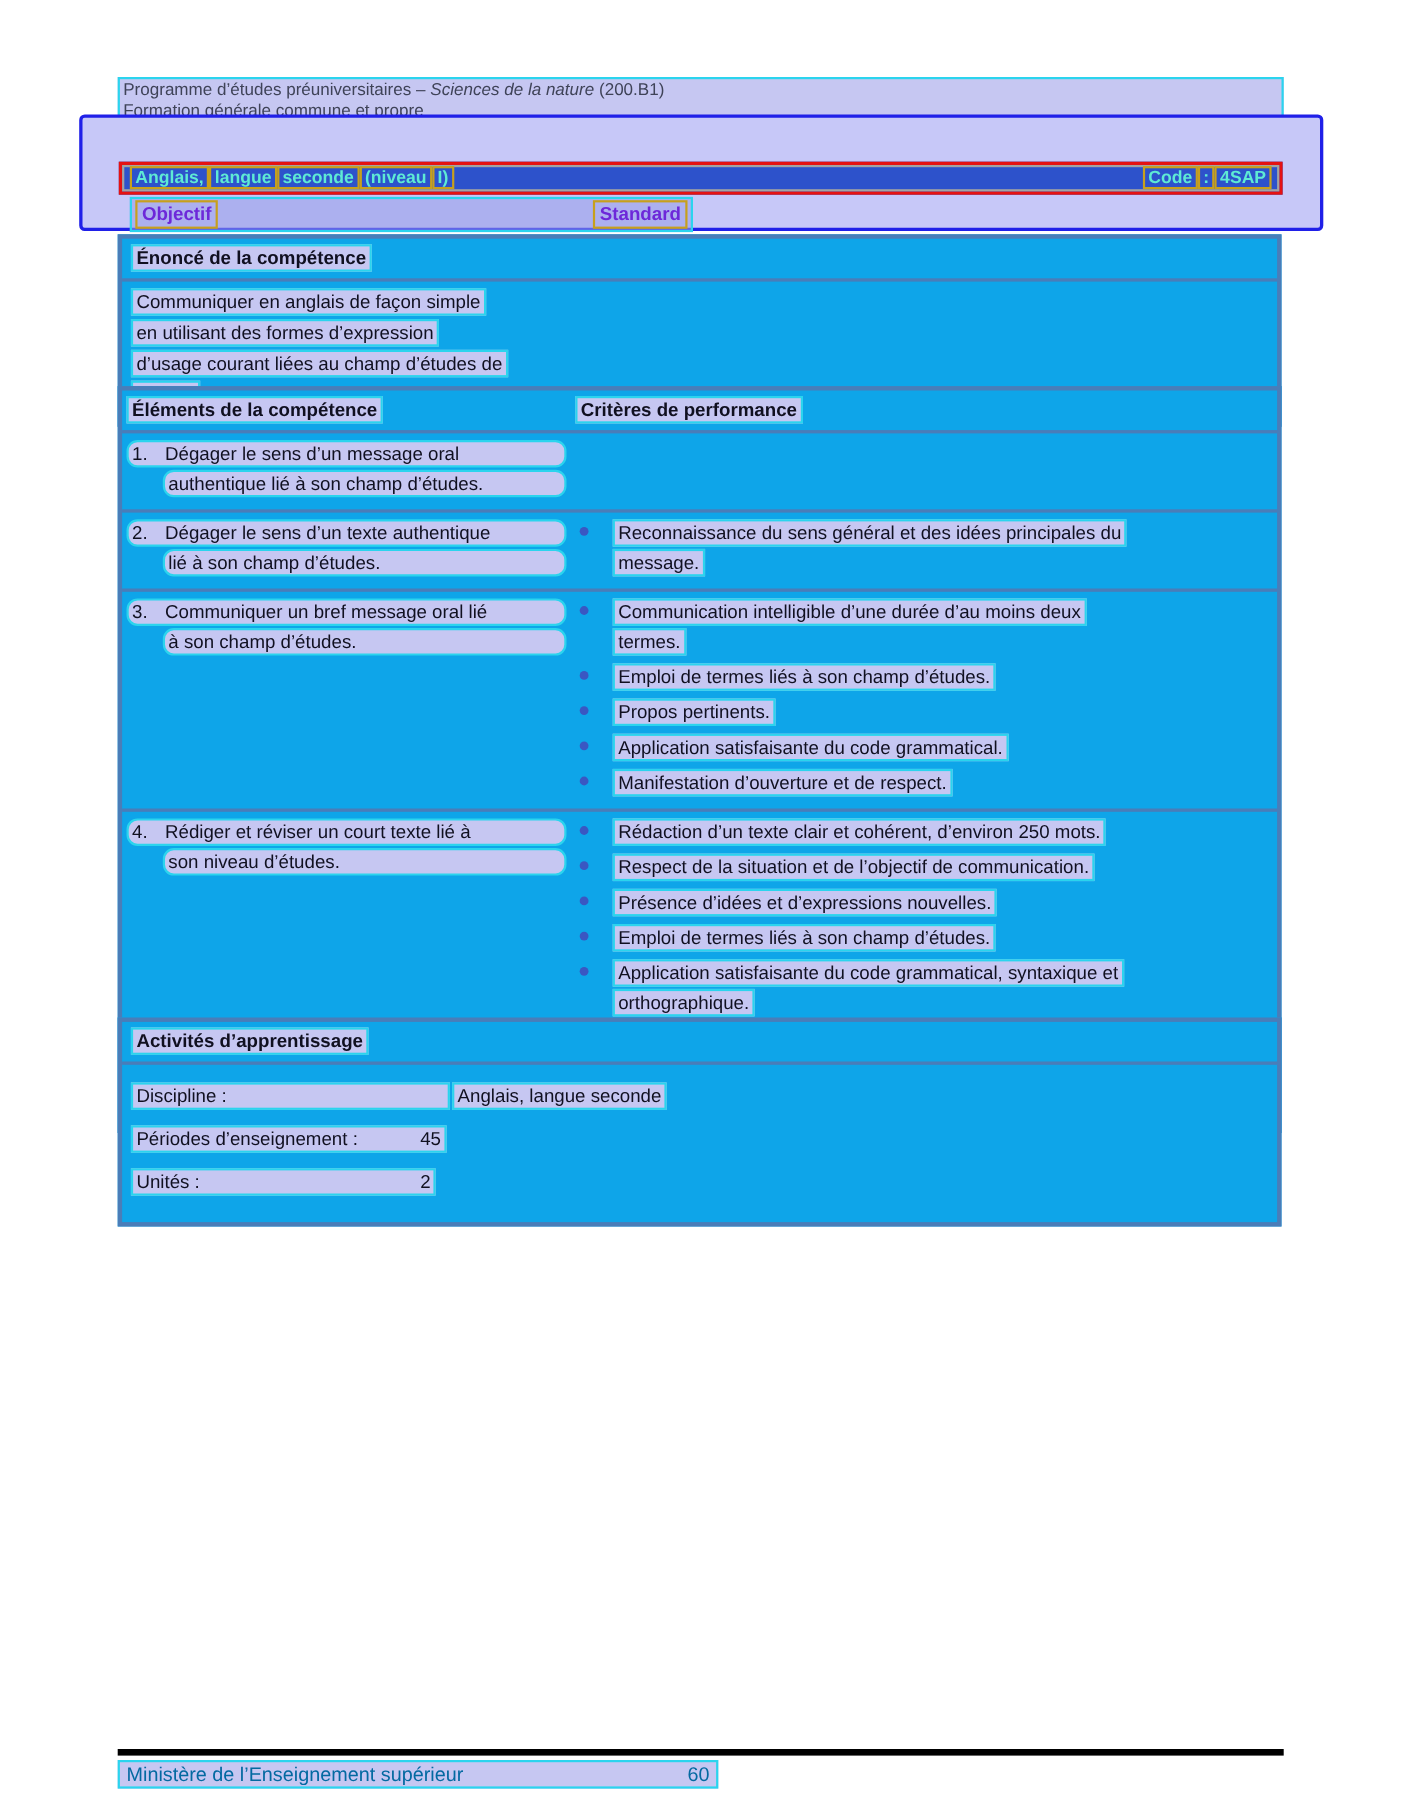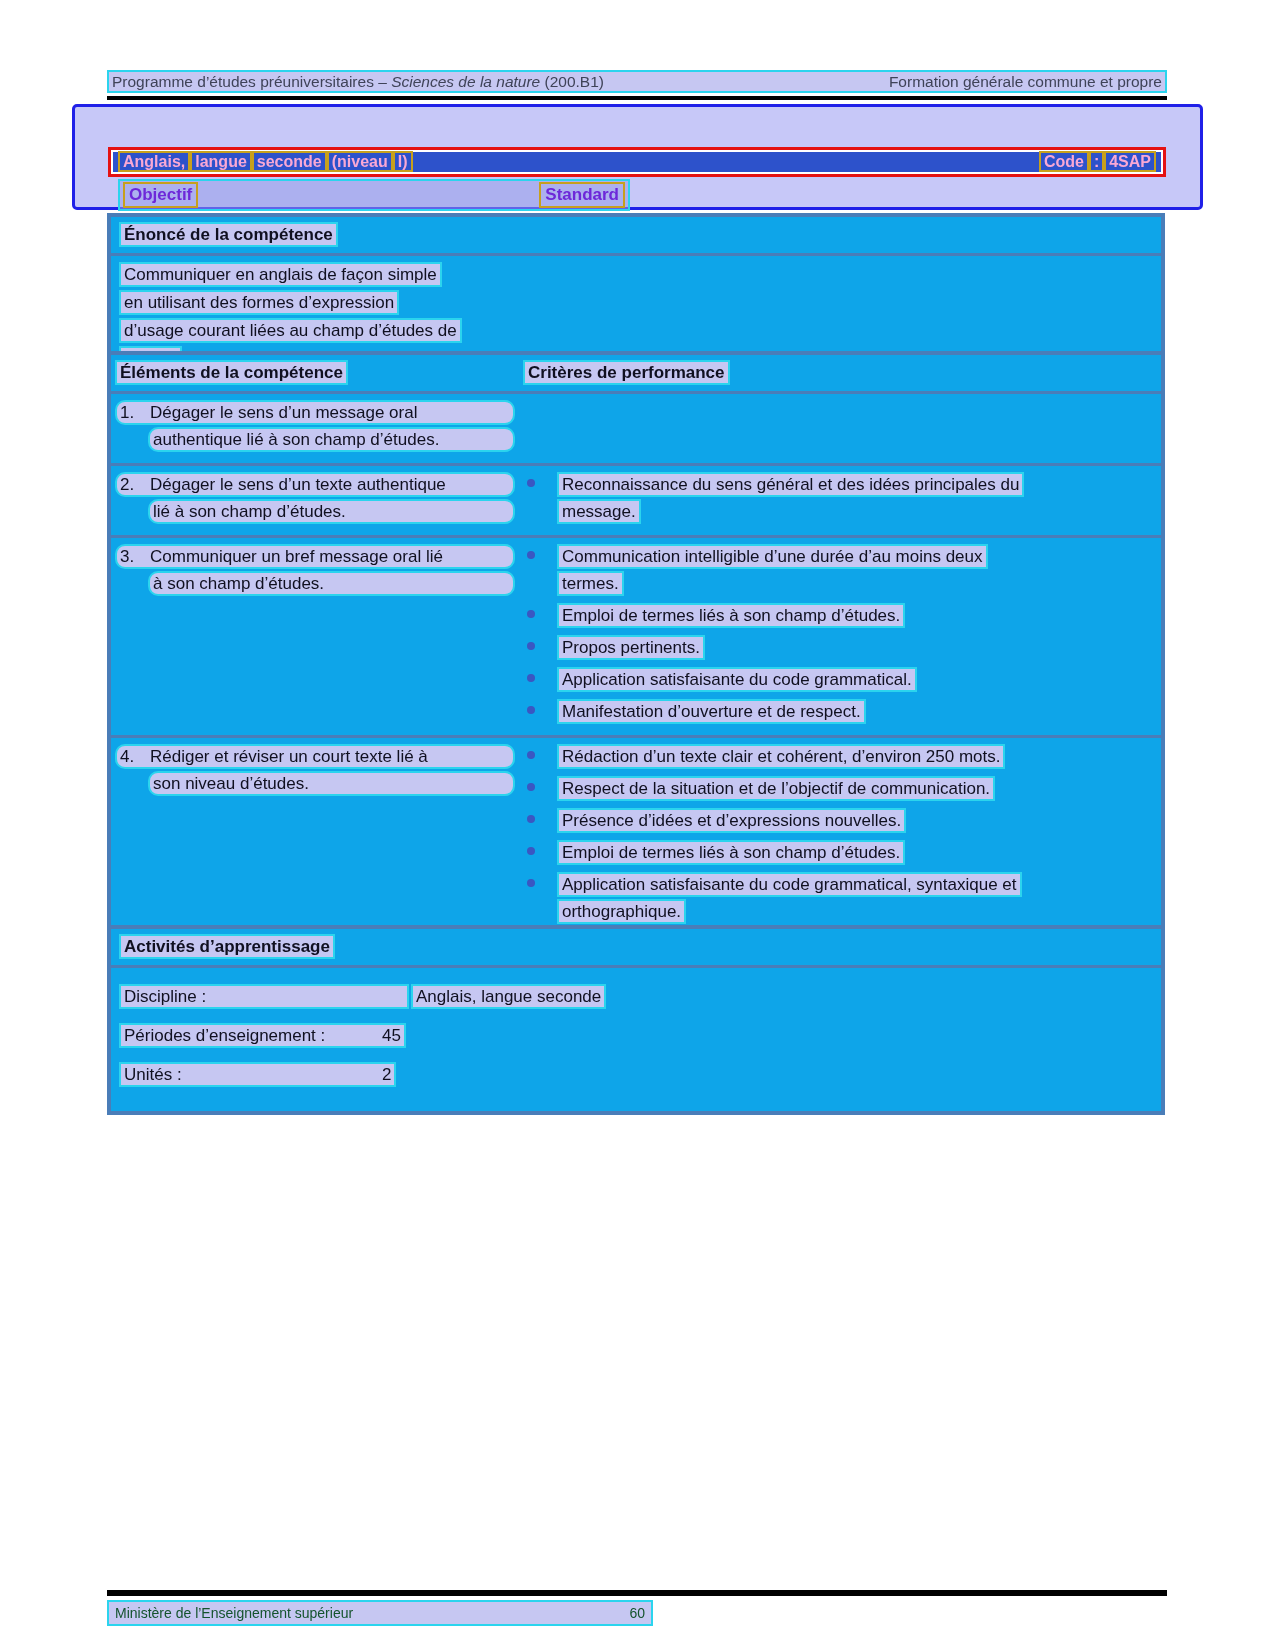--- a/index.html
+++ b/index.html
@@ -12,35 +12,35 @@
     background:#c6c7f2;border:2px solid #2bd4ee;padding:0 3px;
     display:inline-block;line-height:21px;
   }
   
   .page-header{
     position:absolute;left:107px;top:70px;width:1060px;
     border-bottom:4px solid #000;padding-bottom:3px;box-sizing:border-box;
   }
   .hdr-line{
     display:flex;justify-content:space-between;width:100%;box-sizing:border-box;
-    font-size:15.5px;color:#3f4358;line-height:19px;
+    font-size:15.5px;color:#3f4358;line-height:19px;flex-direction:column;
   }
   
   .intro-box{
     position:absolute;left:72px;top:104px;width:1131px;height:106px;
     background:#c7c8f8;border:3px solid #2020e8;border-radius:5px;box-sizing:border-box;
   }
   .banner-bar{
     position:absolute;left:33px;top:40px;width:1058px;height:30px;
     background:#2d52cb;border:3px solid #e51212;box-sizing:border-box;
   }
   .banner-inner{
-    position:absolute;inset:0;border:2px solid #ffffff;box-sizing:border-box;
+    position:absolute;inset:0;border:2px solid #a3a3a3;box-sizing:border-box;
     display:flex;align-items:center;gap:7px;padding:0 5px;
-    font-size:16px;font-weight:bold;color:#f9a8d4;white-space:nowrap;
+    font-size:16px;font-weight:bold;color:#5eead4;white-space:nowrap;
   }
   .bword{border:2px solid #c7a01d;padding:0 3px;line-height:16px;}
   .bspacer{flex:1;}
   .objstd{
     position:absolute;left:43px;top:72px;width:512px;box-sizing:border-box;
     border:2px solid #2bd4ee;background:rgba(150,156,232,0.55);
     display:flex;justify-content:space-between;padding:1px 3px;
   }
   .oword{
     border:2px solid #c7a01d;padding:0 4px;line-height:22px;
@@ -83,21 +83,21 @@
   .act-label{width:290px;box-sizing:border-box;}
   .act-label-in{display:inline-block;width:258px;}
   .act-value{margin-left:2px;}
   
   .page-footer{
     position:absolute;left:107px;top:1590px;width:1060px;
     border-top:6px solid #000;padding-top:4px;box-sizing:border-box;
   }
   .foot-line{
     width:546px;box-sizing:border-box;display:flex;justify-content:space-between;
-    font-size:14px;color:#14532d;line-height:20px;padding:1px 6px;
+    font-size:18px;color:#0369a1;line-height:20px;padding:1px 6px;
   }
 </style>
 </head>
 <body>
 
 <div class="page">
 
   <header class="page-header">
     <div class="hdr-line hl">
       <span><span>Programme d’études préuniversitaires – </span><i>Sciences de la nature</i><span> (200.B1)</span></span>

